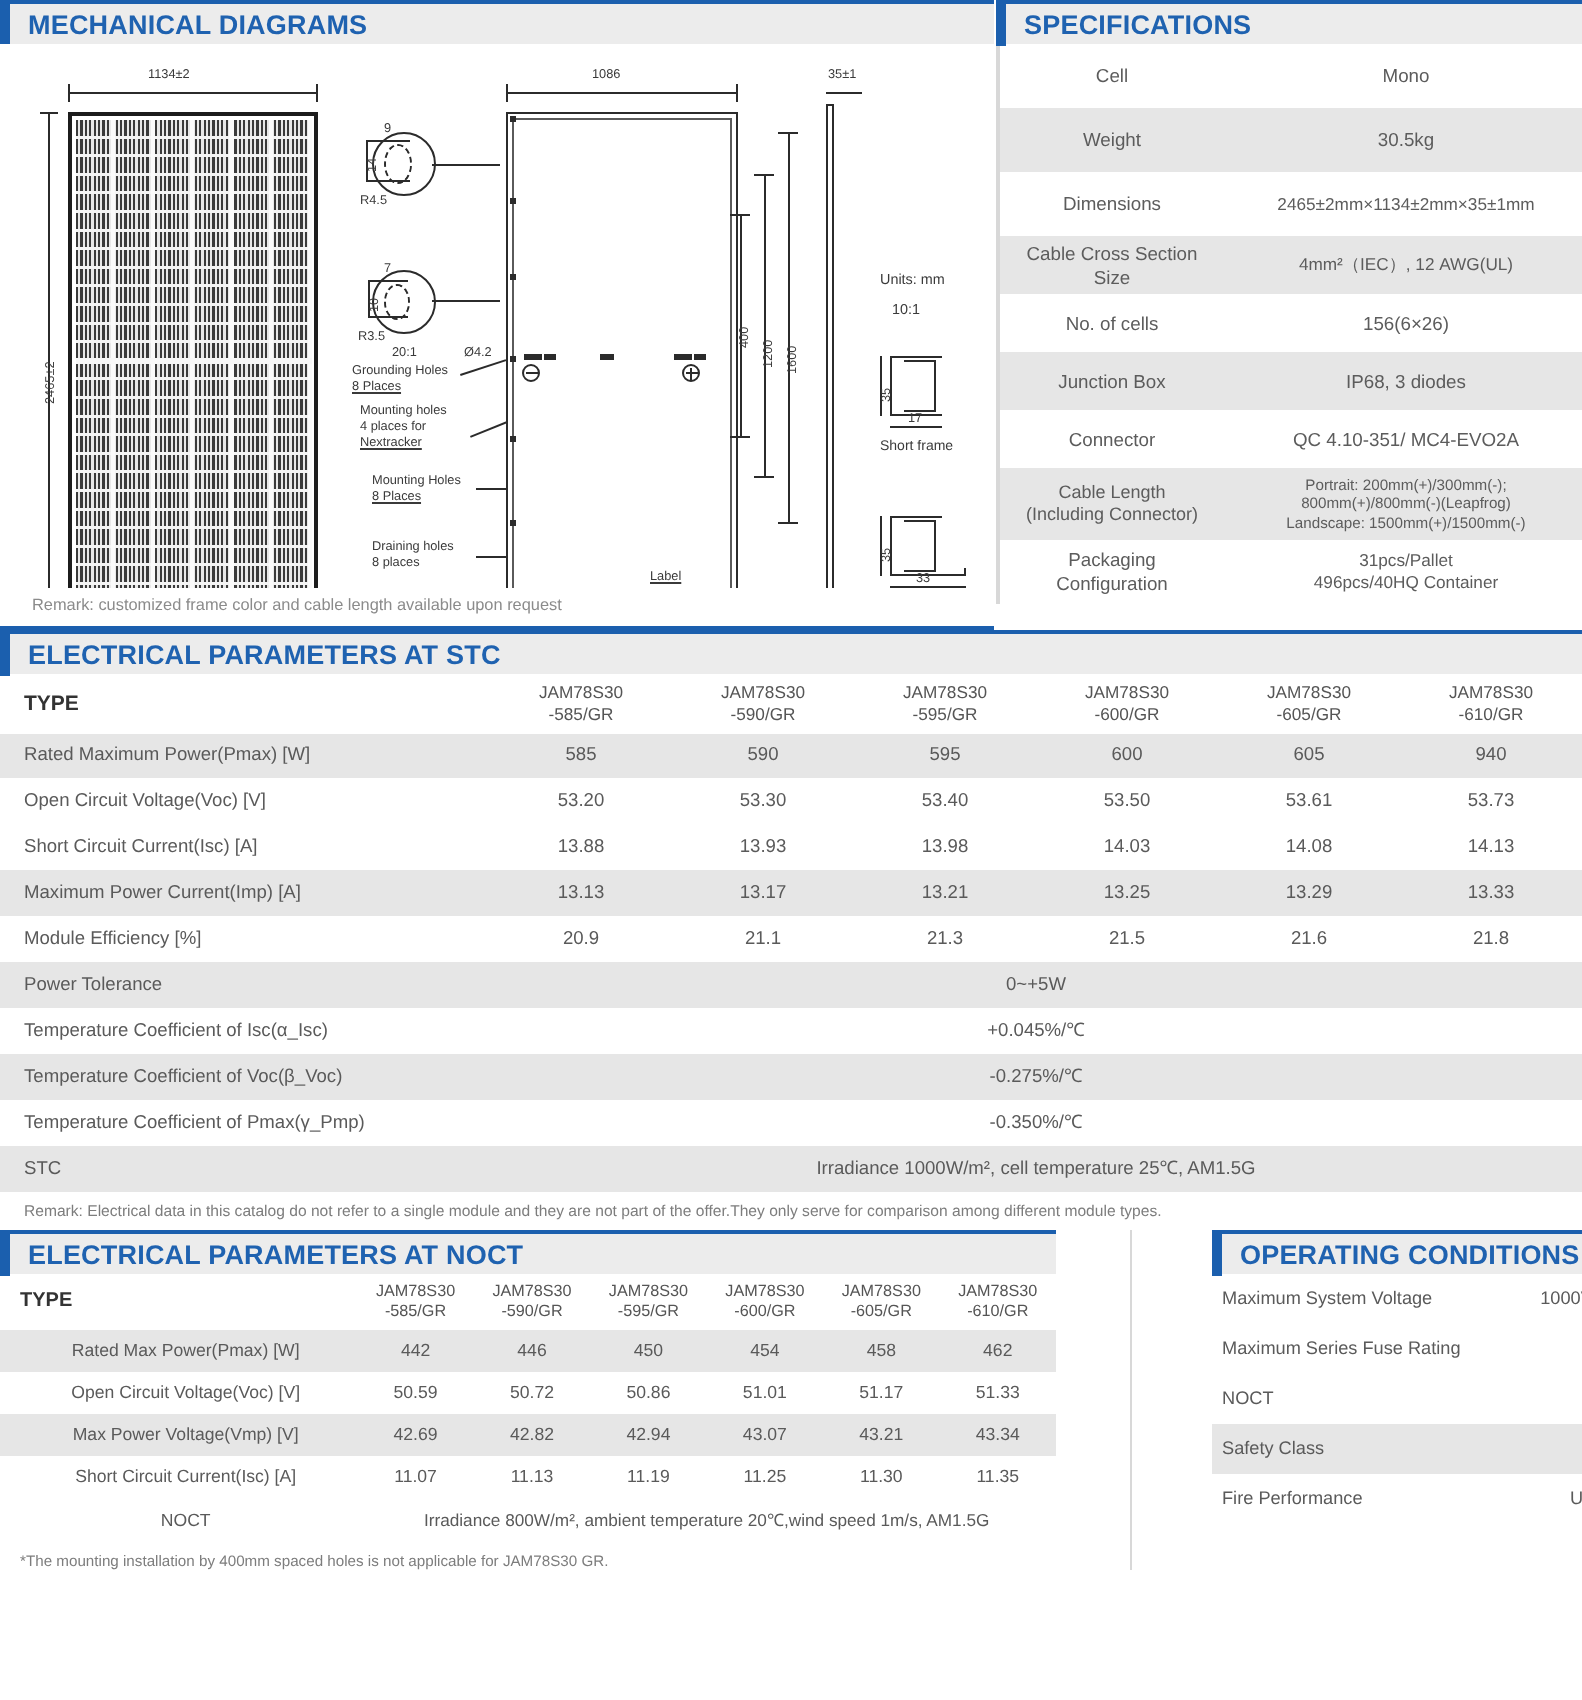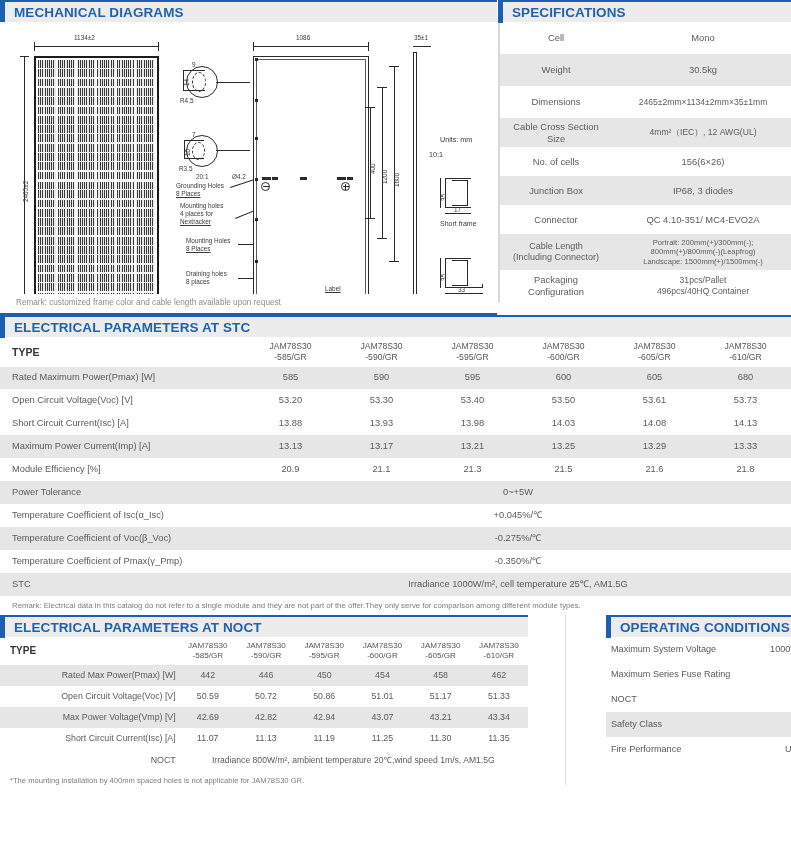--- a/index.html
+++ b/index.html
@@ -92,21 +92,21 @@
 
   
   .bottom { display: flex; width: 791px; gap: 37px; }
   .bot-left { width: 528px; }
   .bot-right { width: 263px; padding-left: 40px; }
 
   table.noct { width: 528px; border-collapse: collapse; table-layout: fixed; }
   table.noct td {
     font-size: 8.8px; color: #5a5a5a; padding: 0 3px; line-height: 1.2;
   }
-  table.noct td.label { width: 178px; text-align: right; padding-left: 10px; }
+  table.noct td.label { width: 178px; text-align: center; padding-left: 10px; }
   table.noct td.num { text-align: center; }
   table.noct .typehdr { font-size: 10px; font-weight: bold; color: #333; text-align: left; padding-left: 10px; }
   table.noct .model { font-size: 8.1px; color: #555; text-align: center; line-height: 1.25; }
 
   table.oc { width: 263px; border-collapse: collapse; table-layout: fixed; }
   table.oc td { font-size: 9.1px; color: #5a5a5a; padding: 0 5px; line-height: 1.25; }
   table.oc td.k { width: 136px; text-align: left; }
   table.oc td.v { text-align: center; }
 
   .footnote { font-size: 7.6px; color: #7d7d7d; padding: 5px 0 0 10px; }
@@ -246,21 +246,21 @@
         <div class="dl" style="left:389px; top:239px; width:10px; height:1px;"></div>
         <div class="dtxt vert" style="left:393px; top:165px;">1600</div>
 
         <div class="dtxt u" style="left:325px; top:263px;">Label</div>
 
         <div class="dl" style="left:413px; top:24px; width:18px; height:1px;"></div>
         <div class="dtxt" style="left:414px; top:12px;">35±1</div>
         <div style="position:absolute; left:413px; top:30px; width:3.5px; height:254px; border:1px solid #2b2b2b; background:#fff;"></div>
 
         <div class="dtxt" style="left:440px; top:113px; font-size:7.2px;">Units: mm</div>
-        <div class="dtxt" style="left:429px; top:128px; font-size:7.2px;">10:1</div>
+        <div class="dtxt" style="left:446px; top:128px; font-size:7.2px;">10:1</div>
 
         <div style="position:absolute; left:452px; top:158px; width:16px; height:26px; border:1.1px solid #2b2b2b; border-left:none;"></div>
         <div class="dl" style="left:445px; top:156px; width:26px; height:1px;"></div>
         <div class="dl" style="left:445px; top:156px; width:1px; height:30px;"></div>
         <div class="dl" style="left:445px; top:185px; width:26px; height:1px;"></div>
         <div class="dl" style="left:440px; top:156px; width:1px; height:30px;"></div>
         <div class="dtxt vert" style="left:440px; top:179px;">35</div>
         <div class="dl" style="left:445px; top:191px; width:26px; height:1px;"></div>
         <div class="dtxt" style="left:454px; top:184px;">17</div>
         <div class="dtxt" style="left:440px; top:198px; font-size:7px;">Short frame</div>
@@ -367,21 +367,21 @@
 -610/GR</td>
         </tr>
 
         <tr class="row-alt" style="height:22px">
           <td class="label">Rated Maximum Power(Pmax) [W]</td>
           <td class="num">585</td>
           <td class="num">590</td>
           <td class="num">595</td>
           <td class="num">600</td>
           <td class="num">605</td>
-          <td class="num">680</td>
+          <td class="num">940</td>
         </tr>
         <tr class="row-plain" style="height:23px">
           <td class="label">Open Circuit Voltage(Voc) [V]</td>
           <td class="num">53.20</td>
           <td class="num">53.30</td>
           <td class="num">53.40</td>
           <td class="num">53.50</td>
           <td class="num">53.61</td>
           <td class="num">53.73</td>
         </tr>

